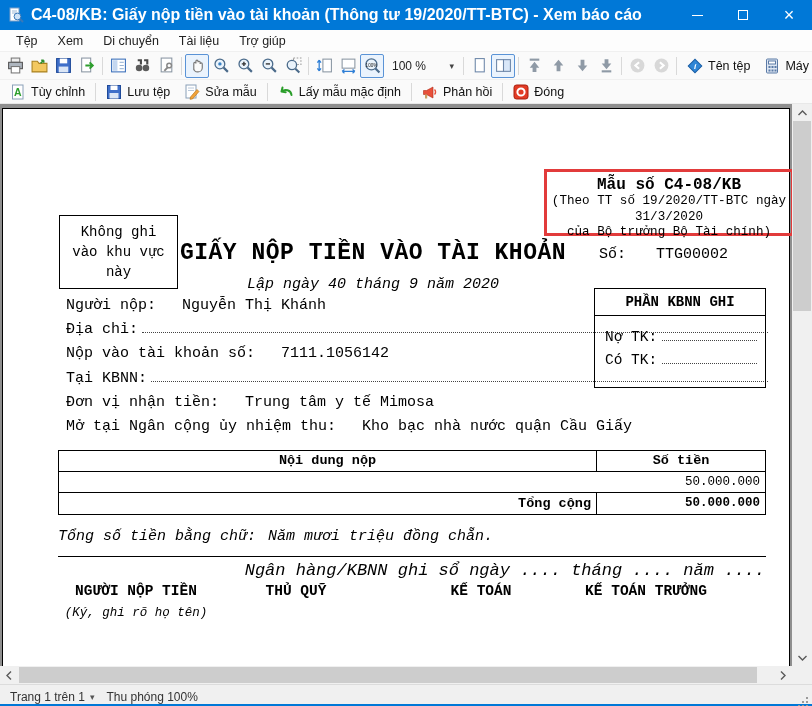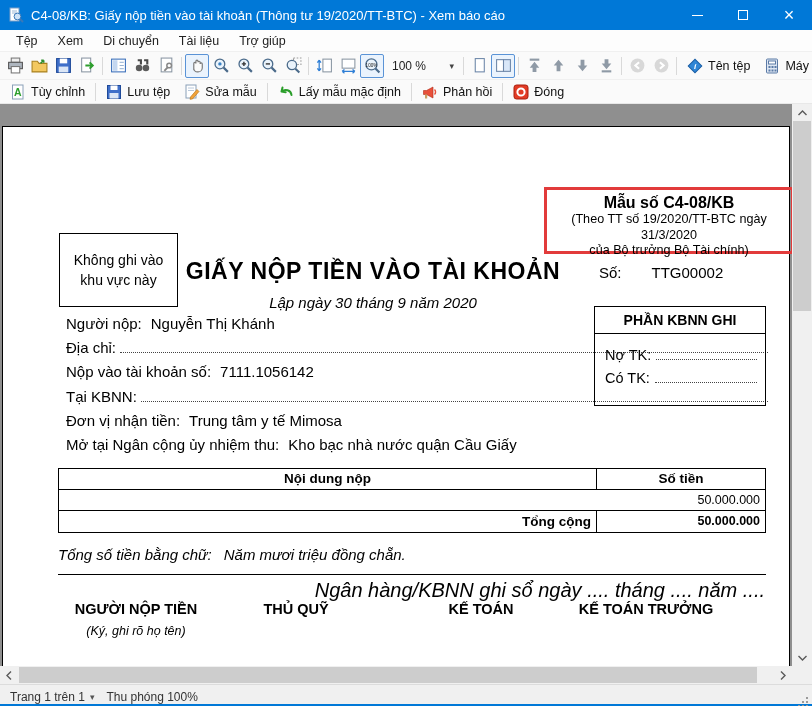--- a/index.html
+++ b/index.html
@@ -5,21 +5,21 @@
   * { margin:0; padding:0; box-sizing:border-box; }
   html,body { width:812px; height:706px; }
   body { font-family:"Liberation Sans","DejaVu Sans",sans-serif; font-size:12px; background:#fff; }
   .window { position:absolute; top:0; left:0; width:812px; height:706px; overflow:hidden;
             box-shadow: inset 0 0 0 1px #0078d7; background:#fff; }
 
   
   .titlebar { position:absolute; top:0; left:0; width:812px; height:30px; background:#0078d7;
               display:flex; align-items:center; color:#fff; }
   .titlebar .appicon { margin:0 7px 0 8px; display:flex; }
-  .titlebar .title { font-size:13px; white-space:nowrap; }
+  .titlebar .title { font-size:16px; white-space:nowrap;font-weight:bold; }
   .win-controls { margin-left:auto; display:flex; height:30px; }
   .win-btn { width:46px; height:30px; display:flex; align-items:center; justify-content:center;
              color:#fff; font-size:14px; }
   .max-box { width:10px; height:10px; border:1px solid #fff; display:block; }
   .min-dash { width:11px; height:1px; background:#fff; display:block; }
 
   
   .menubar { position:absolute; top:30px; left:0; width:812px; height:22px; background:#fdfdfd;
              display:flex; align-items:center; padding-left:6px; border-bottom:1px solid #f0f0f0;}
   .menu-item { padding:3px 10px; color:#222; font-size:12.5px; }
@@ -35,42 +35,42 @@
   .sep { width:1px; height:18px; background:#d9d9d9; margin:0 3px; flex:none; }
   .combo { display:flex; align-items:center; height:21px; padding:0 4px 0 6px; margin:0 2px;
            min-width:72px; font-size:12px; color:#222; }
   .combo .caret { margin-left:auto; color:#444; font-size:9px; padding-left:12px; }
   .lbl-btn { display:flex; align-items:center; gap:5px; padding:2px 6px; border:1px solid transparent;
              border-radius:2px; font-size:12.5px; color:#111; flex:none; white-space:nowrap; }
   svg { display:block; }
 
   
   .viewer { position:absolute; top:104px; left:0; width:792px; height:562px; background:#8f8f8f; overflow:hidden; }
-  .page { position:absolute; top:22px; left:2px; width:788px; height:580px; background:#fff;
-          border:1px solid #000; font-family:Liberation Sans, sans-serif; color:#000; }
+  .page { position:absolute; top:4px; left:2px; width:788px; height:580px; background:#fff;
+          border:1px solid #000; font-family:Liberation Mono, monospace; color:#000; }
 
   .redbox { position:absolute; left:541px; top:60px; width:250px; height:67px;
             border:3px solid #e23b3b; text-align:center; padding-top:4px; }
   .redbox .l1 { font-weight:bold; font-size:16px; }
   .redbox .l2 { font-size:12.6px; line-height:1.25; }
 
   .nowrite { position:absolute; left:56px; top:106px; width:119px; height:74px; border:1px solid #000;
              display:flex; align-items:center; justify-content:center; text-align:center;
              font-size:14px; line-height:1.45; padding:0 10px; }
 
   .doc-title { position:absolute; left:120px; top:131px; width:500px; text-align:center;
                font-weight:bold; font-size:23px; letter-spacing:0.5px; white-space:nowrap; }
   .doc-no { position:absolute; left:596px; top:137px; font-size:15px; }
   .doc-no .val { margin-left:30px; }
   .doc-date { position:absolute; left:120px; top:167px; width:500px; text-align:center;
               font-style:italic; font-size:15px; }
 
   .fields { position:absolute; left:63px; top:188px; width:702px; font-size:15px; }
   .frow { display:flex; align-items:baseline; height:24.2px; }
-  .frow .val { margin-left:9px; white-space:nowrap; }
+  .frow .val { margin-left:26px; white-space:nowrap; }
   .frow .fill { flex:1; border-bottom:1.5px dotted #444; margin:0 0 4px 4px; }
 
   .kbnnbox { position:absolute; left:591px; top:179px; width:172px; height:100px; border:1px solid #000; }
   .kbnnbox .hd { height:27px; border-bottom:1px solid #000; text-align:center; font-weight:bold;
                  font-size:14px; padding-top:5px; background:#fff; }
   .kbnnbox .rows { padding:13px 8px 0 10px;text-align:center; }
   .kbnnbox .krow { display:flex; align-items:baseline; height:23px; font-size:14.5px; }
   .kbnnbox .fill { flex:1; border-bottom:1.5px dotted #444; margin:0 0 4px 5px; }
 
   .doc-table { position:absolute; left:55px; top:341px; width:708px; border:1px solid #000; font-size:12.5px; }
@@ -79,21 +79,21 @@
   .tc1 { width:538px; border-right:1px solid #000; padding:3px 5px; }
   .tc2 { flex:1; padding:3px 5px; }
   .thead .tc1, .thead .tc2 { text-align:center; font-weight:bold; font-size:13.5px; padding:2px 5px 3px; }
   .amt { text-align:right; }
   .ttotal .tc1 { text-align:right; font-weight:bold; font-size:13.5px; }
   .ttotal .tc2 { font-weight:bold; }
 
   .words { position:absolute; left:55px; top:419px; font-style:italic; font-size:15px;text-align:center; }
   .words .val { margin-left:12px; }
   .rule { position:absolute; left:55px; top:447px; width:708px; border-top:1.6px solid #000; }
-  .ledger { position:absolute; right:24px; top:452px; font-style:italic; font-size:20px; }
+  .ledger { position:absolute; right:24px; top:452px; font-style:italic; font-size:17px; }
   .sig { position:absolute; top:474px; transform:translateX(-50%); font-weight:bold; font-size:14.5px; white-space:nowrap; }
   .signote { position:absolute; top:497px; transform:translateX(-50%); font-style:italic; font-size:12.5px; white-space:nowrap; }
 
   
   .vscroll { position:absolute; top:104px; left:792px; width:20px; height:562px; background:#f0f0f0; }
   .vs-up, .vs-down { position:absolute; left:0; width:20px; height:17px; display:flex; align-items:center; justify-content:center; }
   .vs-up { top:0; } .vs-down { bottom:0; }
   .vthumb { position:absolute; left:1px; top:17px; width:18px; height:190px; background:#cdcdcd; }
   .hscroll { position:absolute; top:666px; left:0; width:792px; height:18px; background:#f0f0f0; }
   .hs-left, .hs-right { position:absolute; top:0; width:18px; height:18px; display:flex; align-items:center; justify-content:center; }
@@ -402,21 +402,21 @@
         <div class="l2">(Theo TT số 19/2020/TT-BTC ngày 31/3/2020</div>
         <div class="l2">của Bộ trưởng Bộ Tài chính)</div>
       </div>
 
       <div class="nowrite">Không ghi vào khu vực này</div>
 
       <div class="doc-title">GIẤY NỘP TIỀN VÀO TÀI KHOẢN</div>
       <div class="doc-no">
         <span>Số:</span><span class="val">TTG00002</span>
       </div>
-      <div class="doc-date">Lập ngày 30 tháng 9 năm 2020</div>
+      <div class="doc-date">Lập ngày 40 tháng 9 năm 2020</div>
 
       <div class="fields">
         <div class="frow">
           <span>Người nộp:</span>
             <span class="val">Nguyễn Thị Khánh</span>
         </div>
         <div class="frow">
           <span>Địa chỉ:</span>
             <span class="fill"></span>
         </div>

